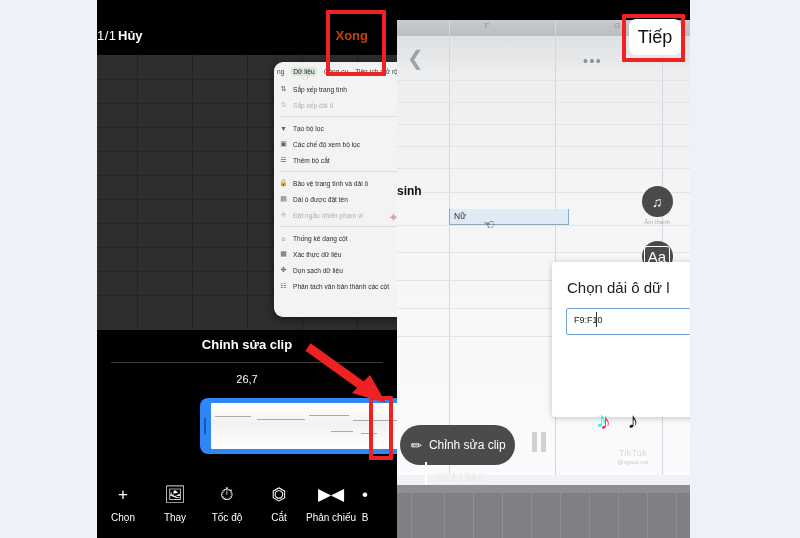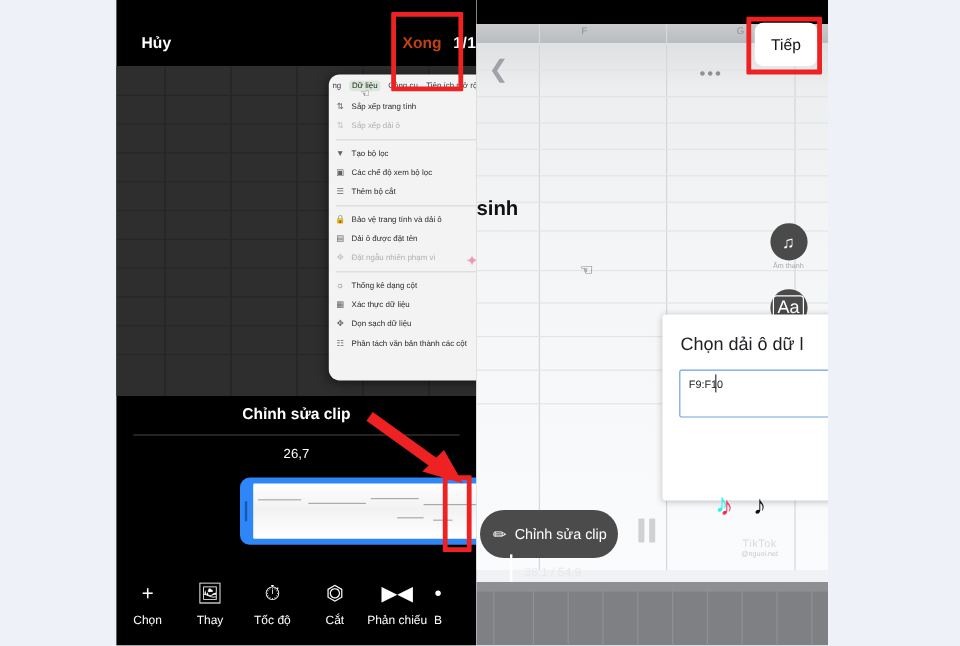--- a/index.html
+++ b/index.html
@@ -17,22 +17,22 @@
     position:absolute;left:97px;top:0;width:300px;height:538px;
     background:#000;overflow:hidden;
   }
   .lp-topbar{
     position:absolute;top:0;left:0;width:100%;height:72px;
   }
   .lp-cancel{
     position:absolute;left:21px;top:28px;color:#fff;font-size:13px;font-weight:700;
   }
   .lp-count{
-    position:absolute;left:0;right:0;top:28px;text-align:right;color:#fff;
-    font-size:13px;font-weight:700;letter-spacing:.4px;
+    position:absolute;left:0;right:0;top:28px;text-align:left;color:#fff;
+    font-size:13px;font-weight:400;letter-spacing:.4px;
   }
   .lp-done{
     position:absolute;right:29px;top:28px;color:#c2410c;font-size:13px;font-weight:700;
   }
   .hl-box{
     position:absolute;border:4px solid #ee2222;box-sizing:border-box;
     border-radius:1px;pointer-events:none;
   }
   #hl-xong{left:326px;top:10px;width:60px;height:66px;}
   #hl-tiep{left:622px;top:14px;width:63px;height:48px;}
@@ -164,24 +164,24 @@
     position:absolute;left:10px;top:28px;font-size:20px;color:#9fa2a6;
     line-height:1;font-weight:300;
   }
   .rp-dots{
     position:absolute;left:186px;top:34px;font-size:14px;color:#8d9095;
     letter-spacing:1.5px;line-height:1;
   }
   .rp-next{
     position:absolute;right:9px;top:19px;width:52px;height:36px;
     background:#fff;border-radius:7px;display:flex;align-items:center;
-    justify-content:center;font-size:13px;color:#111;font-weight:400;
+    justify-content:center;font-size:18px;color:#111;font-weight:400;
   }
   .cell-sinh{
-    position:absolute;left:0;top:144px;font-size:17px;font-weight:700;color:#111;
+    position:absolute;left:0;top:164px;font-size:12px;font-weight:700;color:#111;
   }
   .cell-nam{
     position:absolute;left:52px;top:172px;width:120px;height:17px;
     background:#e8f0fb;border:1.5px solid #5b87c7;box-sizing:border-box;
     font-size:8.5px;color:#2c2c2c;padding:2px 0 0 4px;
   }
   .cell-nu{
     position:absolute;left:52px;top:189px;width:120px;height:16px;
     background:#dfeaf7;border-left:1px solid #8ab;border-right:1px solid #8ab;
     border-bottom:1px solid #8ab;box-sizing:border-box;
@@ -204,21 +204,21 @@
   
   .dialog{
     position:absolute;left:155px;top:262px;width:150px;height:155px;
     background:#fff;border-radius:3px;box-shadow:0 1px 6px rgba(0,0,0,.22);
   }
   .dlg-title{
     position:absolute;left:15px;top:17px;font-size:15px;color:#202124;
     white-space:nowrap;
   }
   .dlg-input{
-    position:absolute;left:14px;top:46px;width:128px;height:40px;
+    position:absolute;left:14px;top:46px;width:128px;height:27px;
     border:1.5px solid #6fa3dd;border-radius:2px;box-sizing:border-box;
     font-size:9px;color:#202124;padding:6px 0 0 7px;background:#fff;
   }
   .dlg-caret{
     position:absolute;left:44px;top:50px;width:1px;height:15px;background:#333;
   }
 
   
   .edit-pill{
     position:absolute;left:3px;top:425px;width:115px;height:40px;
@@ -430,20 +430,21 @@
       <div class="grid-h" style="top:205px"></div>
       <div class="grid-h" style="top:232px"></div>
       <div class="grid-h" style="top:260px"></div>
       <div class="grid-h" style="top:288px"></div>
       <div class="grid-h" style="top:316px"></div>
 
       <div class="rp-back">❮</div>
       <div class="rp-dots">•••</div>
 
       <div class="cell-sinh">sinh</div>
+      <div class="cell-nu">Nữ</div>
       <div class="sheet-cursor">☜</div>
     </div>
 
     <div class="rp-next">Tiếp</div>
 
     <div class="rail">
       <div class="ritem">
         <div class="rbtn">♫</div>
         <span class="rlbl">Âm thanh</span>
       </div>

